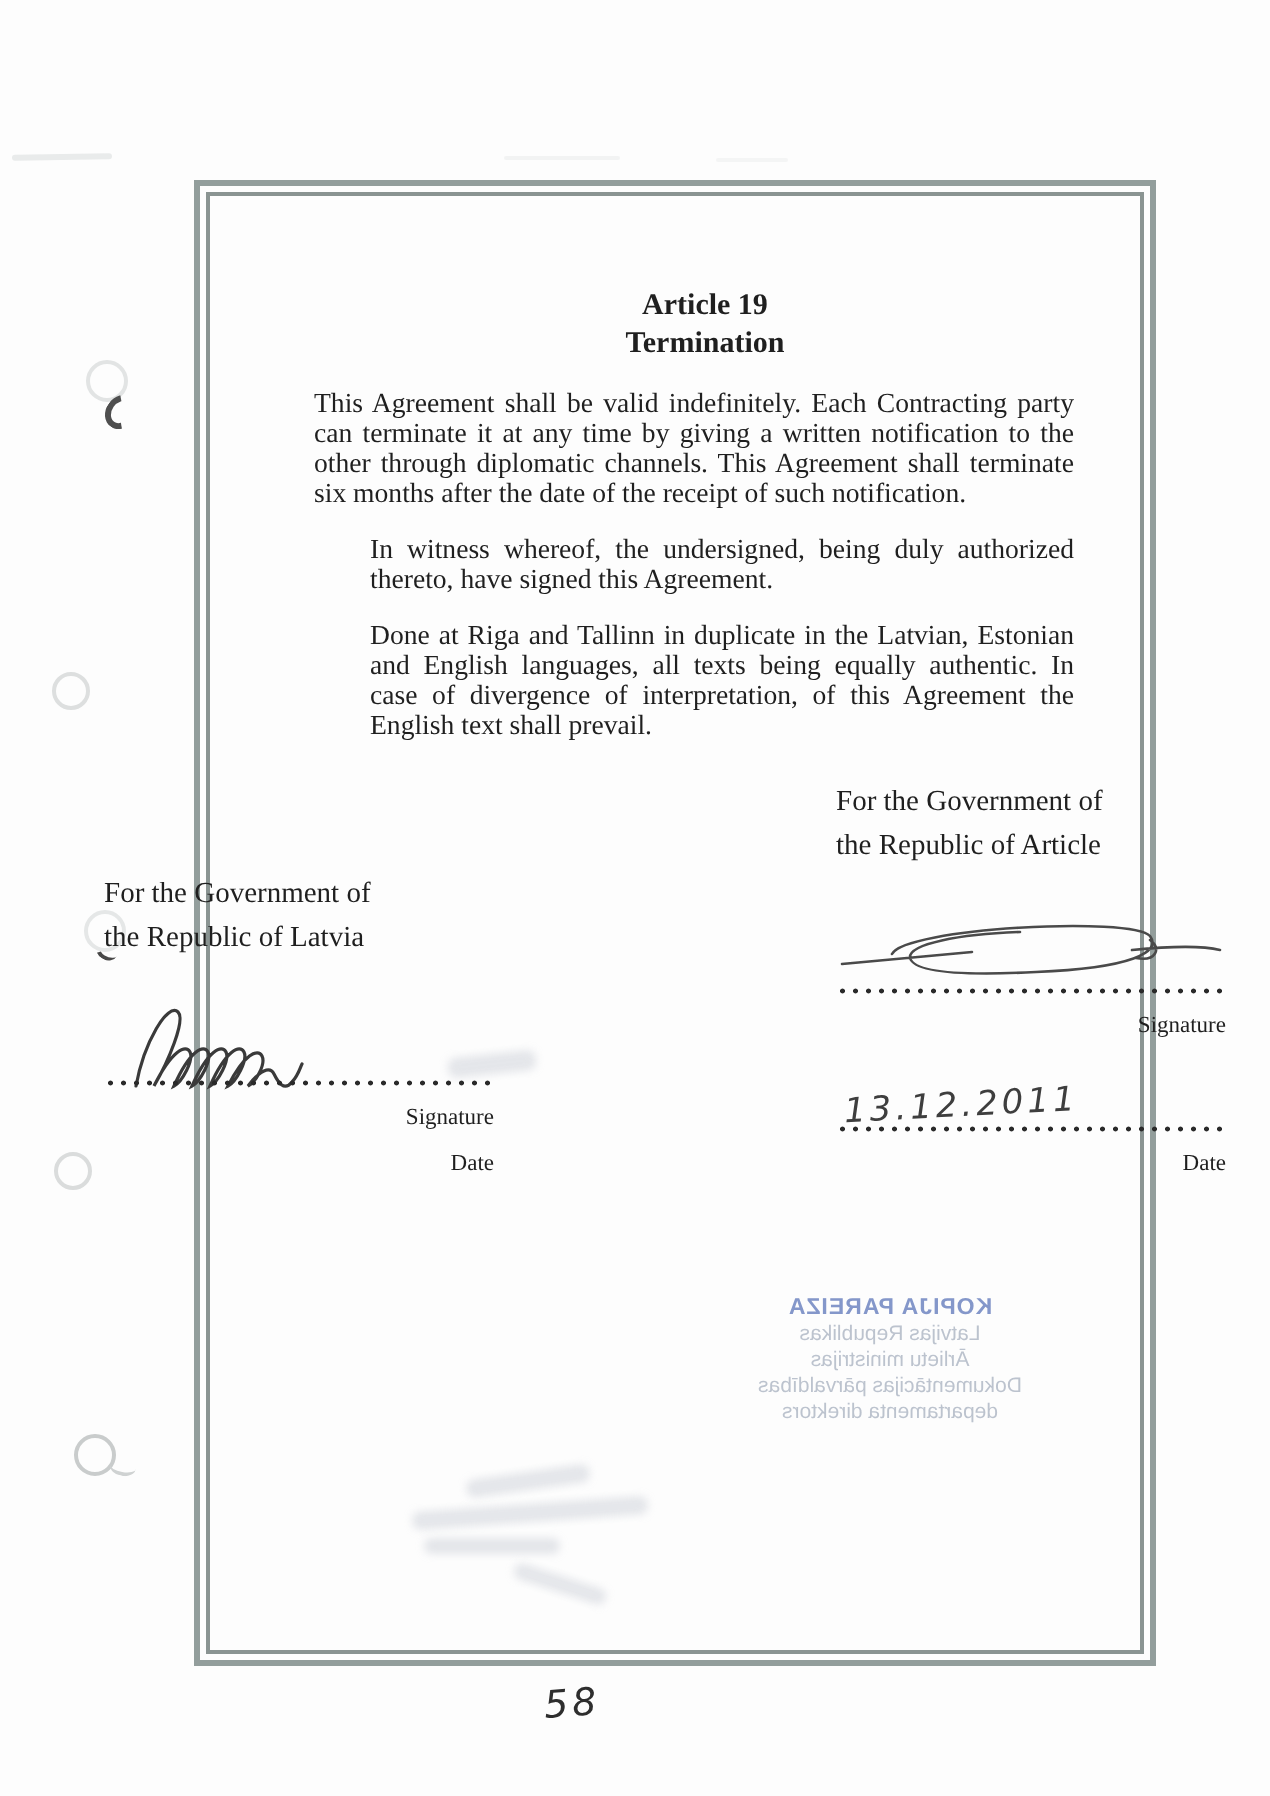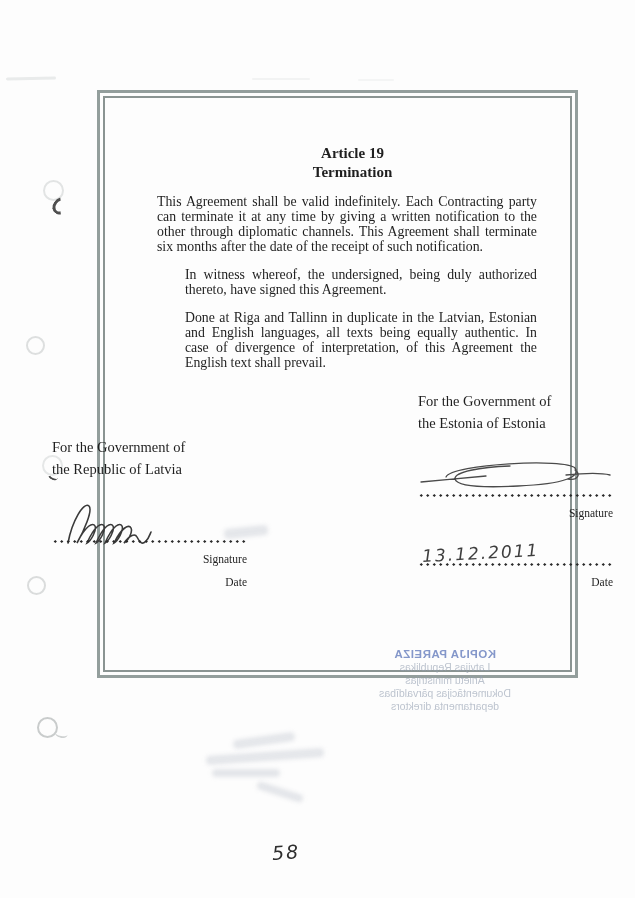--- a/index.html
+++ b/index.html
@@ -6,21 +6,21 @@
   .scan-page{
     position:relative;
     width:635px;height:898px;
     background:#fdfdfd;
     overflow:hidden;
     font-family:"Liberation Serif", serif;
     color:#1f1f1f;
   }
   
   .frame{
-    position:absolute;left:97px;top:90px;width:481px;height:588px;
+    position:absolute;left:97px;top:90px;width:481px;height:743px;
     border:3px solid #939e9c;
     box-sizing:border-box;
   }
   .frame-inner{
     position:absolute;left:3px;top:3px;right:3px;bottom:3px;
     border:2px solid #8a9492;
   }
   
   .content{
     position:absolute;left:52px;top:0;right:22px;bottom:0;
@@ -155,21 +155,21 @@
         </svg>
         <div class="dotline"></div>
       </div>
       <div class="small-label">Signature</div>
       <div class="small-label">Date</div>
     </div>
 
     <div class="sig-col">
       <div class="party">
         <div>For the Government of</div>
-        <div>the Estonia of Estonia</div>
+        <div>the Republic of Article</div>
       </div>
       <div class="sig-line-area">
         <svg class="scribble" style="left:0;bottom:2px;" width="195" height="40" viewBox="0 0 195 40">
           <path d="M3 27 C 25 25, 45 23, 68 21
                    M28 22 C 34 9, 148 3, 157 13 C 163 21, 148 29, 100 31
                    C 62 33, 39 31, 37 24 C 36 17, 62 12, 92 11
                    M148 20 C 168 18, 184 18, 192 20
                    M157 15 C 163 19, 160 26, 150 24" fill="none" stroke="#4a4a4a" stroke-width="1.3" stroke-linecap="round"></path>
         </svg>
         <div class="dotline"></div>

